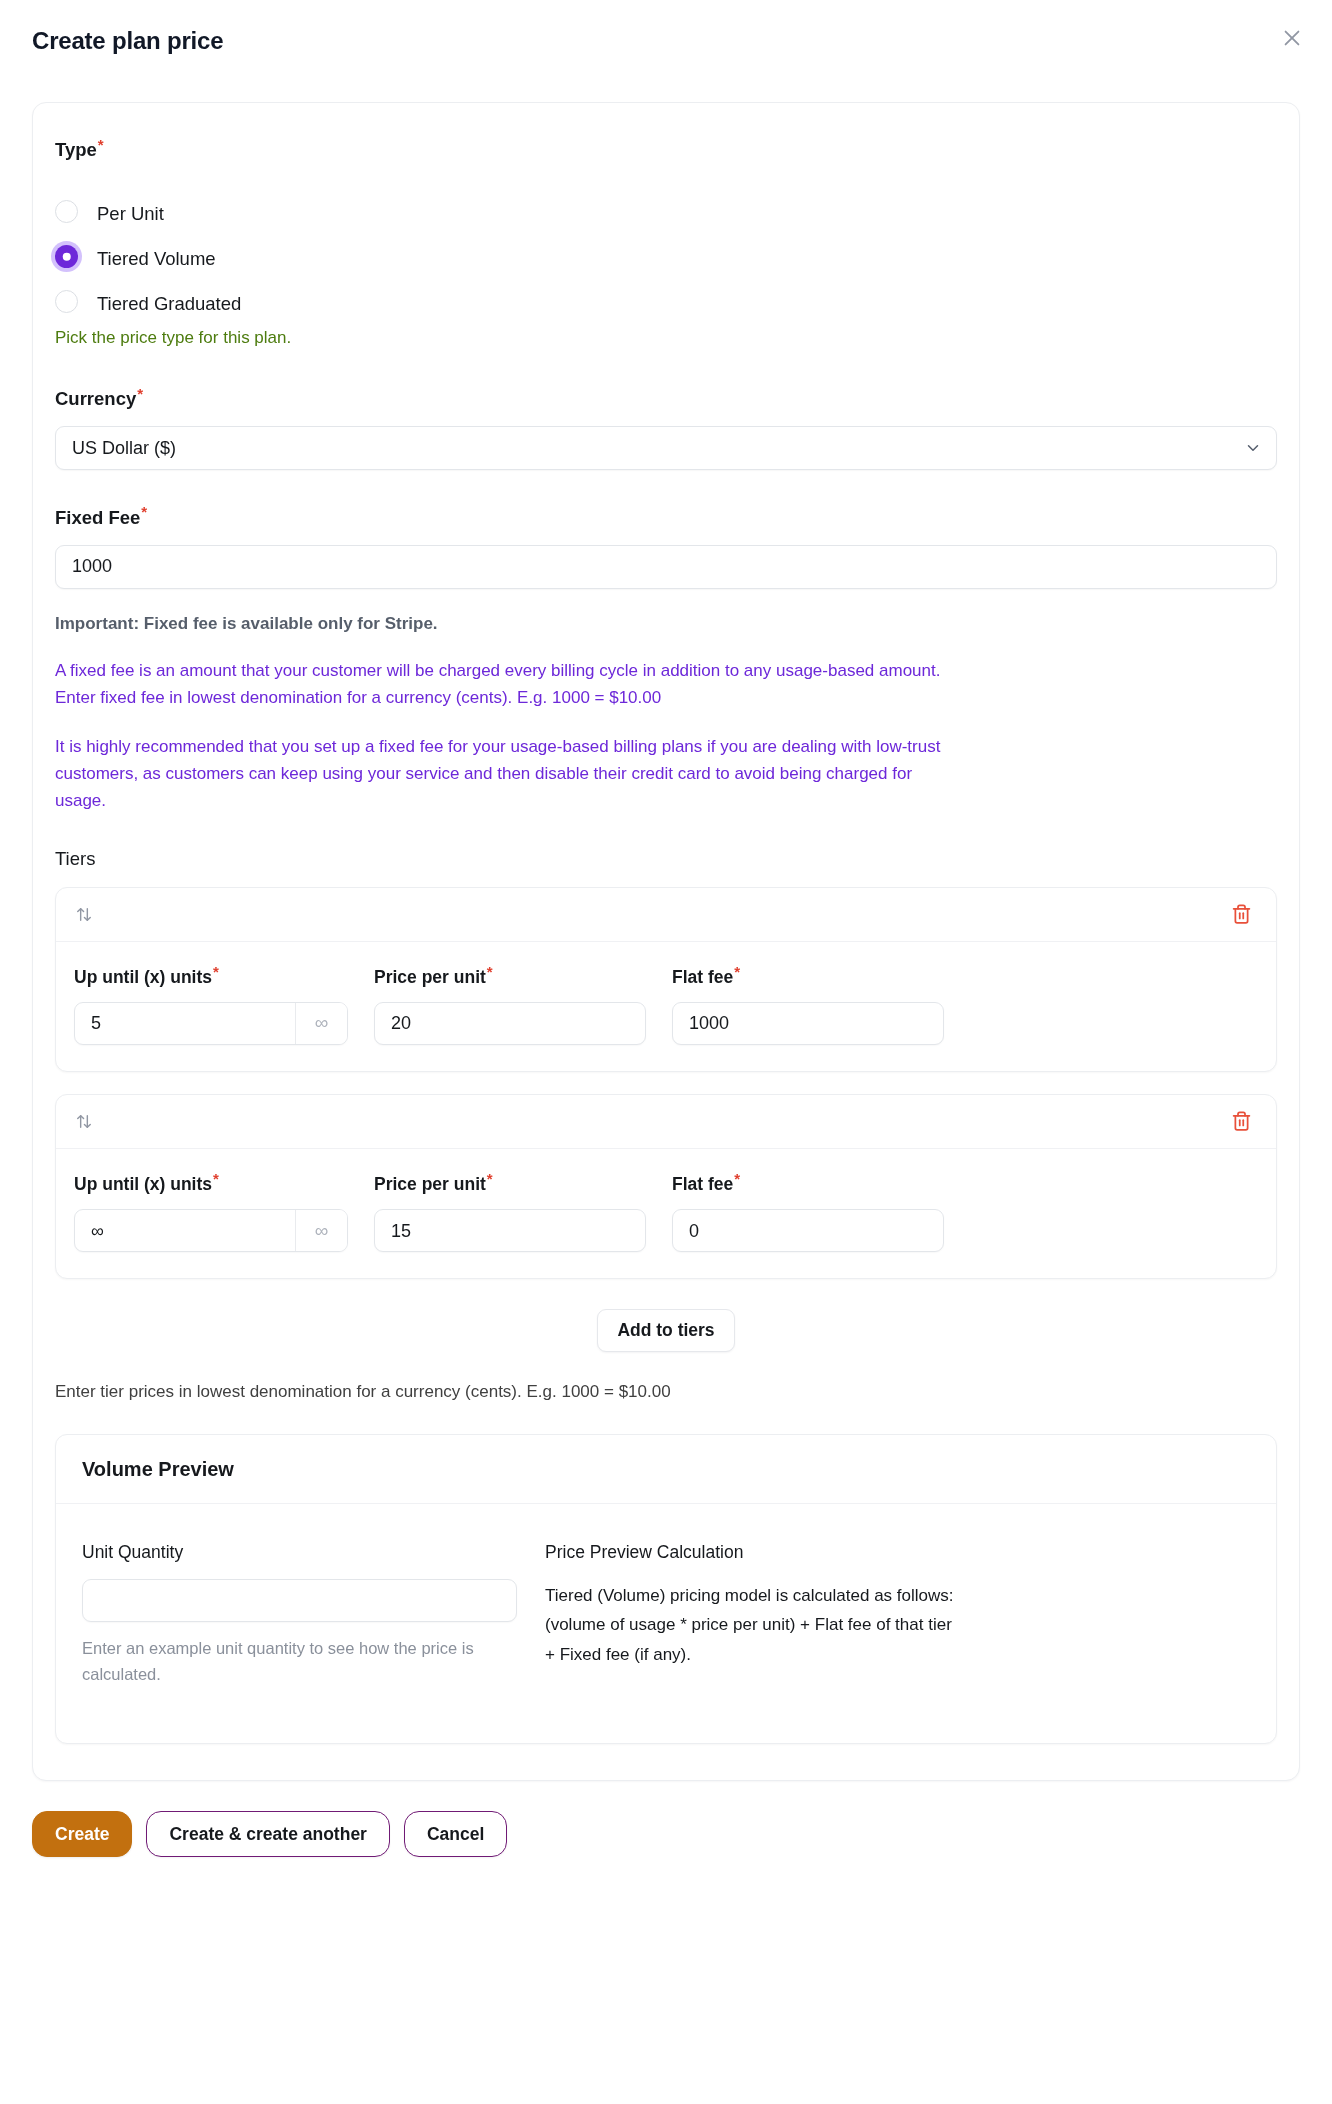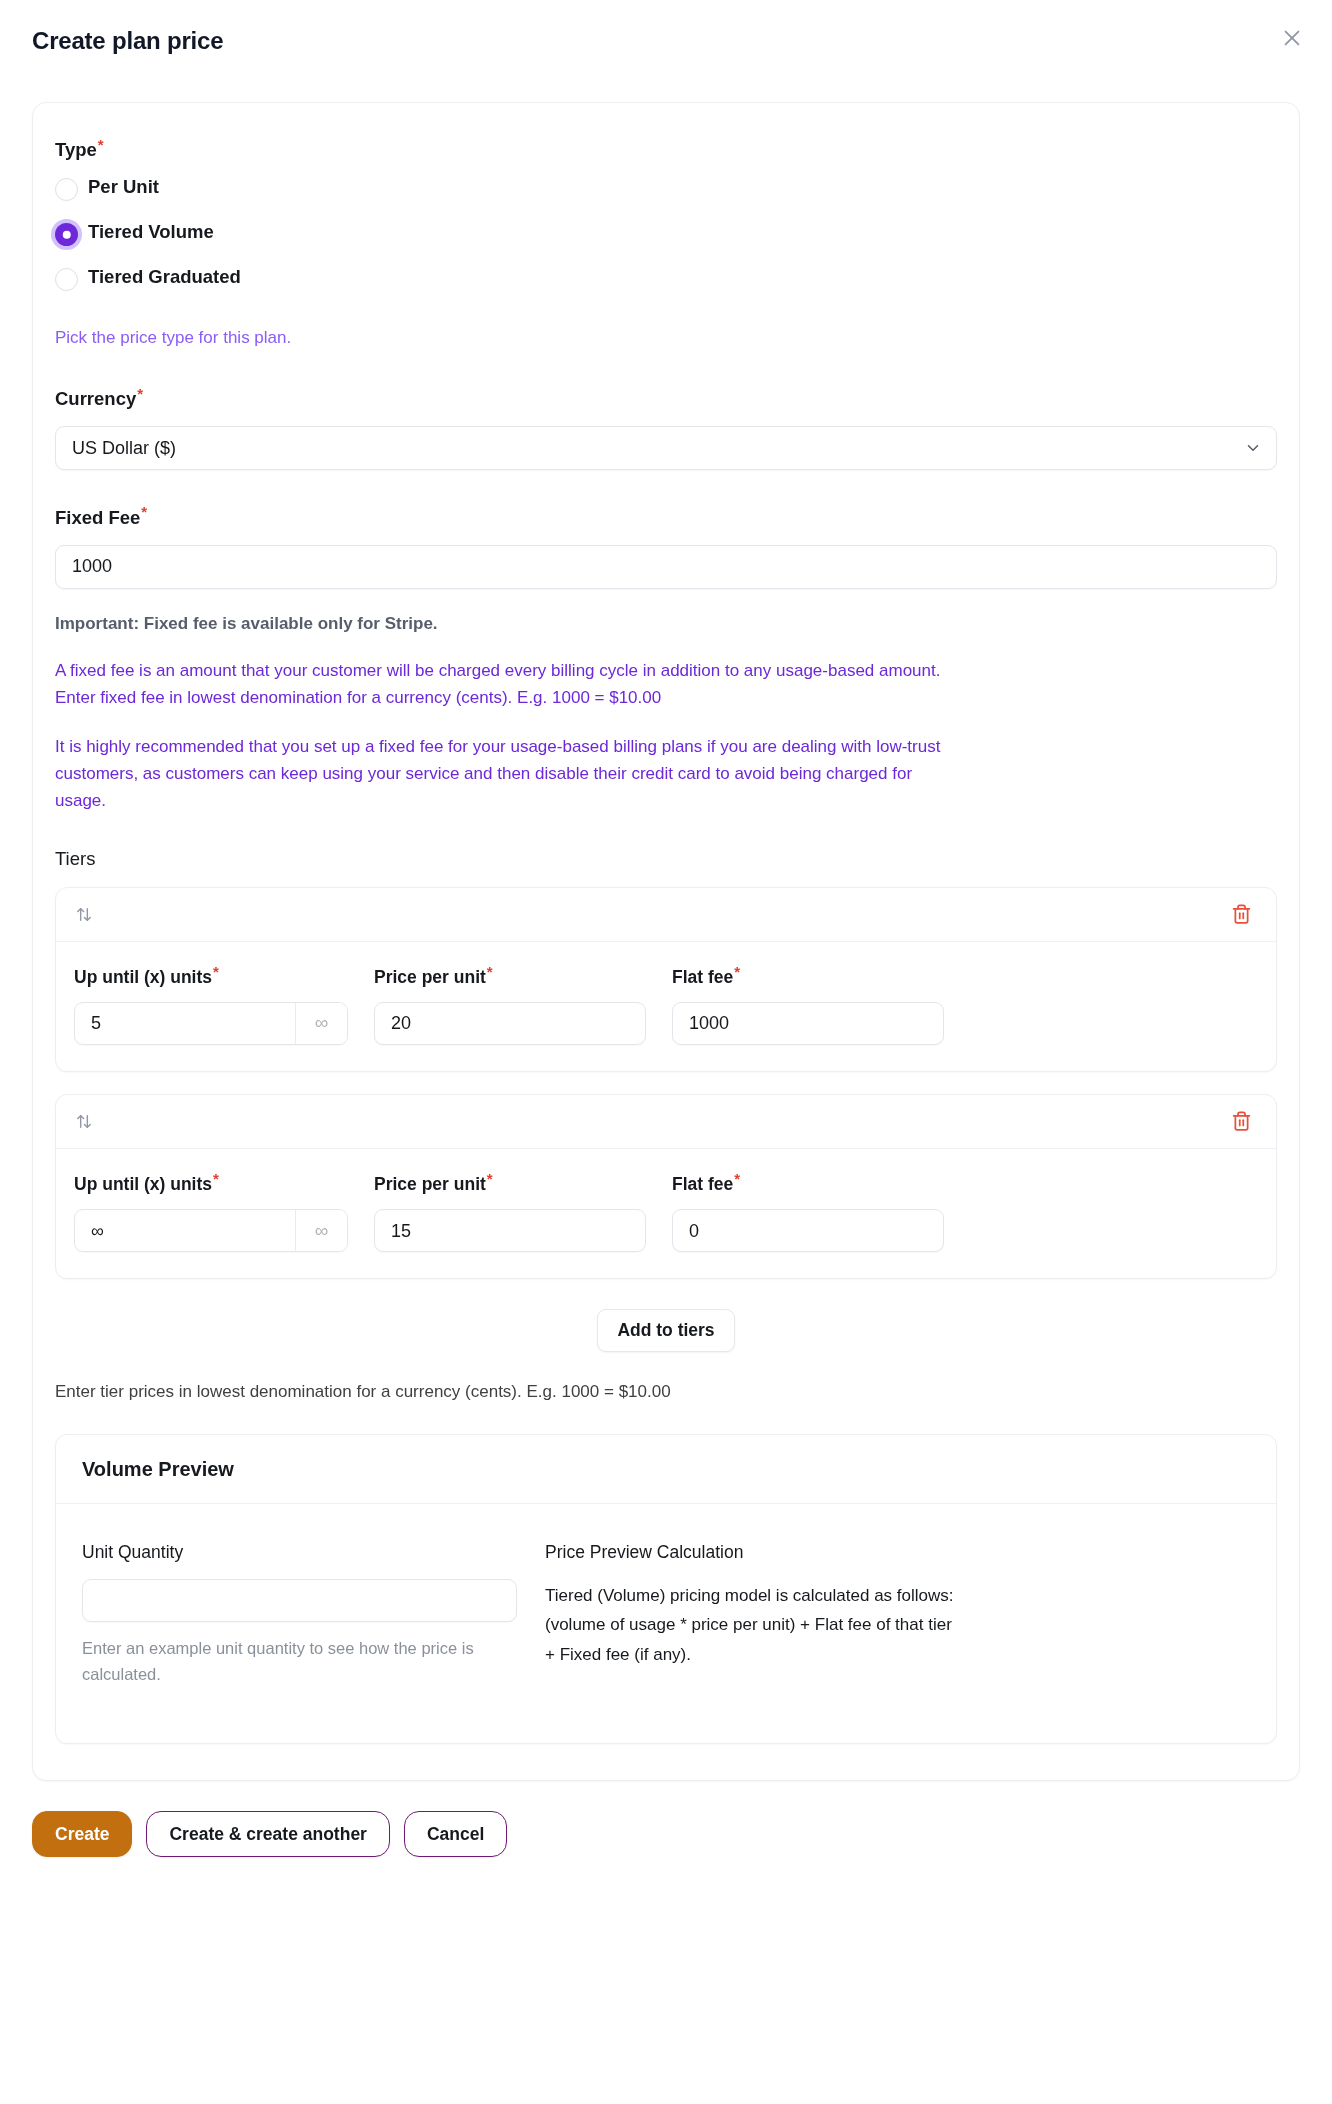--- a/index.html
+++ b/index.html
@@ -75,25 +75,24 @@
     font-weight: 700;
     vertical-align: super;
     line-height: 1;
     margin-left: 1px;
   }
 
   
   .radio-group { margin-top: 17px; }
   .radio-row {
     display: flex;
-    align-items: flex-start;
+    align-items: flex-end;
     height: 45px;
-    gap: 10px;
+    gap: 19px;
     cursor: pointer;
-    font-weight: bold;
   }
   .radio-dot {
     width: 23px;
     height: 23px;
     border-radius: 50%;
     border: 1.6px solid #dcdfe4;
     background: #ffffff;
     flex: 0 0 auto;
     position: relative;
   }
@@ -112,21 +111,21 @@
     background: #ffffff;
   }
   .radio-label {
     font-size: 18.5px;
     color: #16191d;
     line-height: 1;
   }
 
   .helper-text {
     font-size: 17px;
-    color: #8b5cf6;
+    color: #4d7c0f;
     line-height: 1.55;
     margin-top: 12px;
   }
 
   
   .input-shell {
     margin-top: 16px;
     width: 100%;
     height: 44px;
     border: 1px solid #e3e6ea;

